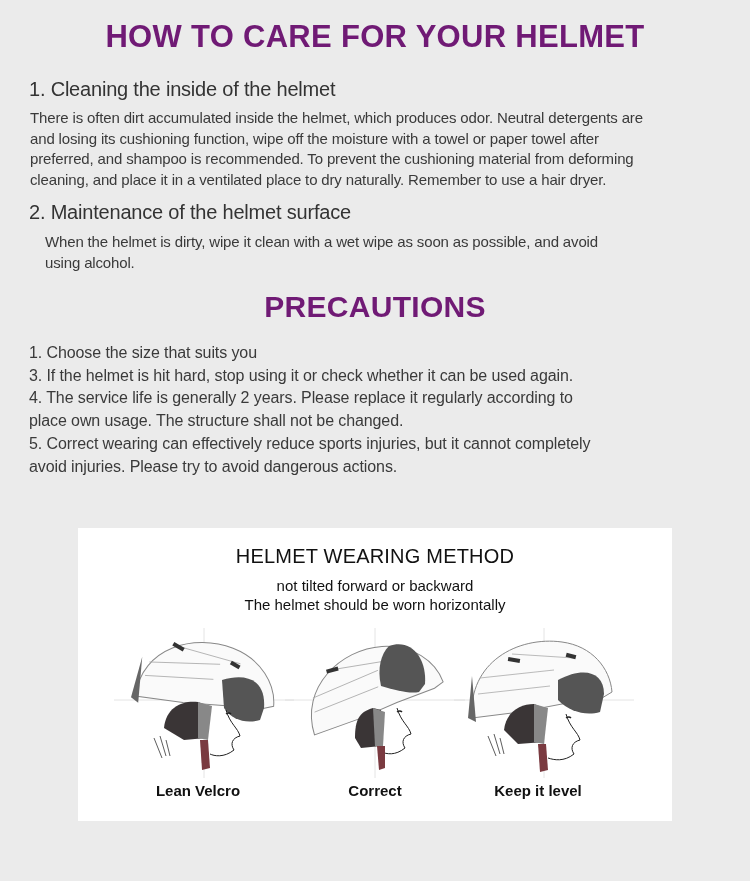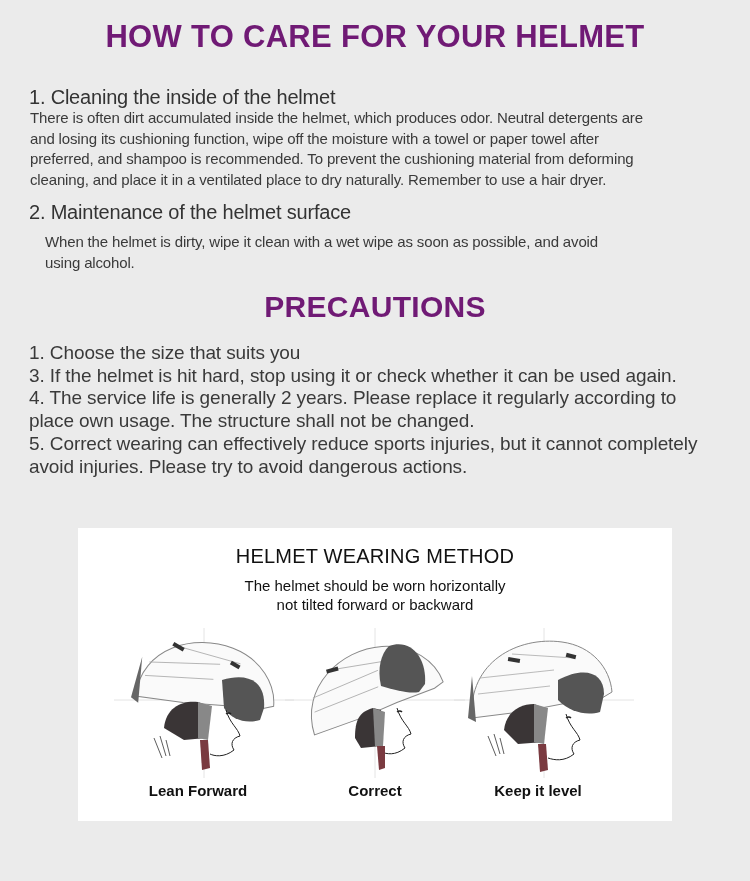--- a/index.html
+++ b/index.html
@@ -12,30 +12,30 @@
   }
   .title {
     position: absolute; left: 0; width: 750px; text-align: center;
     color: #701a75; font-weight: bold; letter-spacing: 0.3px;
   }
   #t1 { top: 19px; font-size: 31px; }
   #t2 { top: 290px; font-size: 30px; }
   .h2 {
     position: absolute; left: 29px; font-size: 20px; color: #333; letter-spacing: -0.2px;
   }
-  #h-clean { top: 86px; }
+  #h-clean { top: 78px; }
   #h-maint { top: 201px; }
   .para {
     position: absolute; left: 30px; width: 700px;
     font-size: 15px; line-height: 20.5px; color: #3a3a3a; letter-spacing: -0.15px;
   }
   #p-clean { top: 108px; }
   #p-maint { top: 232px; left: 45px; width: 640px; }
   .prec { position: absolute; left: 29px; top: 342px; width: 680px; }
-  .prec div { font-size: 19px; line-height: 22.7px; color: #3a3a3a; letter-spacing: -0.1px; }
+  .prec div { font-size: 16px; line-height: 22.7px; color: #3a3a3a; letter-spacing: -0.1px; }
   .panel {
     position: absolute; left: 78px; top: 528px; width: 594px; height: 293px;
     background: #ffffff;
   }
   .panel-title {
     position: absolute; top: 17px; left: 0; width: 594px; text-align: center;
     font-weight: normal; font-size: 20px; color: #111; letter-spacing: 0.2px;
   }
   .panel-sub {
     position: absolute; top: 48px; left: 0; width: 594px; text-align: center;
@@ -74,22 +74,22 @@
   <div>3. If the helmet is hit hard, stop using it or check whether it can be used again.</div>
   <div>4. The service life is generally 2 years. Please replace it regularly according to</div>
   <div>place own usage. The structure shall not be changed.</div>
   <div>5. Correct wearing can effectively reduce sports injuries, but it cannot completely</div>
   <div>avoid injuries. Please try to avoid dangerous actions.</div>
 </div>
 
 <div class="panel">
   <div class="panel-title">HELMET WEARING METHOD</div>
   <div class="panel-sub">
+    <div>not tilted forward or backward</div>
     <div>The helmet should be worn horizontally</div>
-    <div>not tilted forward or backward</div>
   </div>
 
   <div class="fig" style="left:36px;">
     <svg viewBox="0 0 180 150">
       <line x1="90" y1="0" x2="90" y2="150" stroke="#ddd" stroke-width="0.8"></line>
       <line x1="0" y1="72" x2="180" y2="72" stroke="#ddd" stroke-width="0.8"></line>
       <g transform="rotate(10 90 70)">
         <path d="M22 80 C20 30 70 8 110 16 C140 22 158 44 160 66 L150 70 L110 74 L70 78 Z" fill="#fafafa" stroke="#888" stroke-width="1"></path>
         <path d="M30 44 L100 34 M28 58 L96 50 M60 24 L120 30" stroke="#aaa" stroke-width="0.8" fill="none"></path>
         <rect x="50" y="22" width="12" height="4" fill="#333" transform="rotate(20 56 24)"></rect>
@@ -98,21 +98,21 @@
       </g>
       <path d="M108 52 C135 44 152 54 150 80 L146 92 C132 96 118 92 110 80 Z" fill="#555"></path>
       <path d="M50 100 C52 78 70 72 84 74 L94 78 L92 110 L70 112 Z" fill="#3a3536"></path>
       <path d="M84 74 L98 78 L94 112 L84 110 Z" fill="#888"></path>
       <path d="M112 82 C116 96 124 100 126 108 C118 110 116 116 120 122 C110 130 100 128 96 126" fill="none" stroke="#222" stroke-width="1"></path>
       <path d="M112 86 Q115 84 117 86" stroke="#222" fill="none" stroke-width="1.5"></path>
       <path d="M86 112 L94 112 L96 140 L88 142 Z" fill="#7a3a40"></path>
       <path d="M40 110 L48 130 M46 108 L52 128 M52 112 L56 128" stroke="#333" stroke-width="0.8"></path>
     </svg>
   </div>
-  <div class="cap" style="left:30px;">Lean Forward</div>
+  <div class="cap" style="left:30px;">Lean Velcro</div>
 
   <div class="fig" style="left:207px;">
     <svg viewBox="0 0 180 150">
       <line x1="90" y1="0" x2="90" y2="150" stroke="#ddd" stroke-width="0.8"></line>
       <line x1="0" y1="72" x2="180" y2="72" stroke="#ddd" stroke-width="0.8"></line>
       <g transform="rotate(-15 90 70)">
         <path d="M22 90 C20 40 70 14 110 22 C140 28 158 50 160 72 L150 76 L110 80 L70 86 Z" fill="#fafafa" stroke="#888" stroke-width="1"></path>
         <path d="M30 54 L100 44 M28 68 L96 60 M60 32 L120 38" stroke="#aaa" stroke-width="0.8" fill="none"></path>
         <rect x="50" y="30" width="12" height="4" fill="#333"></rect>
         <rect x="110" y="36" width="10" height="4" fill="#333"></rect>

